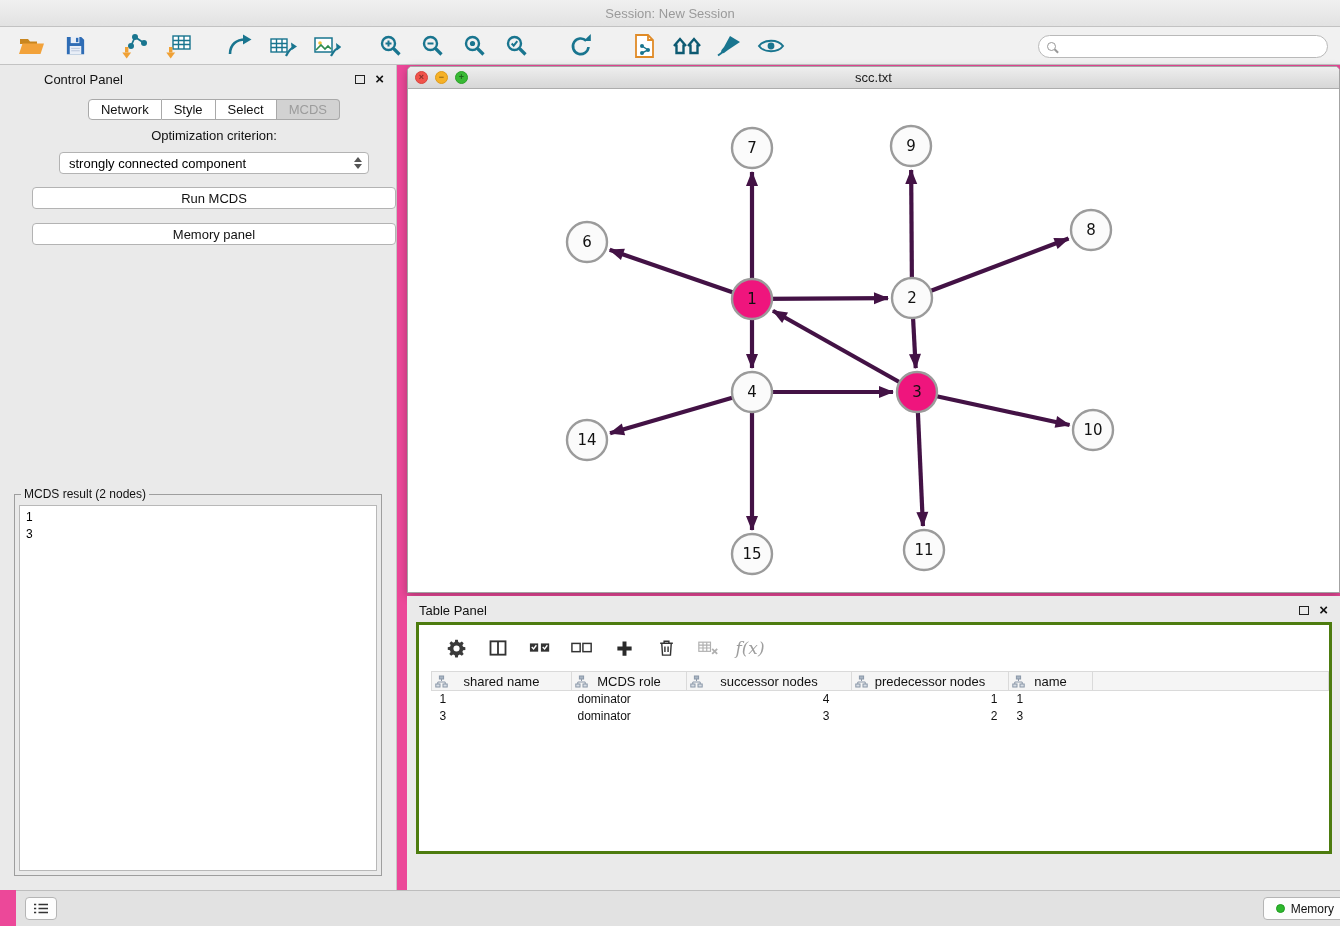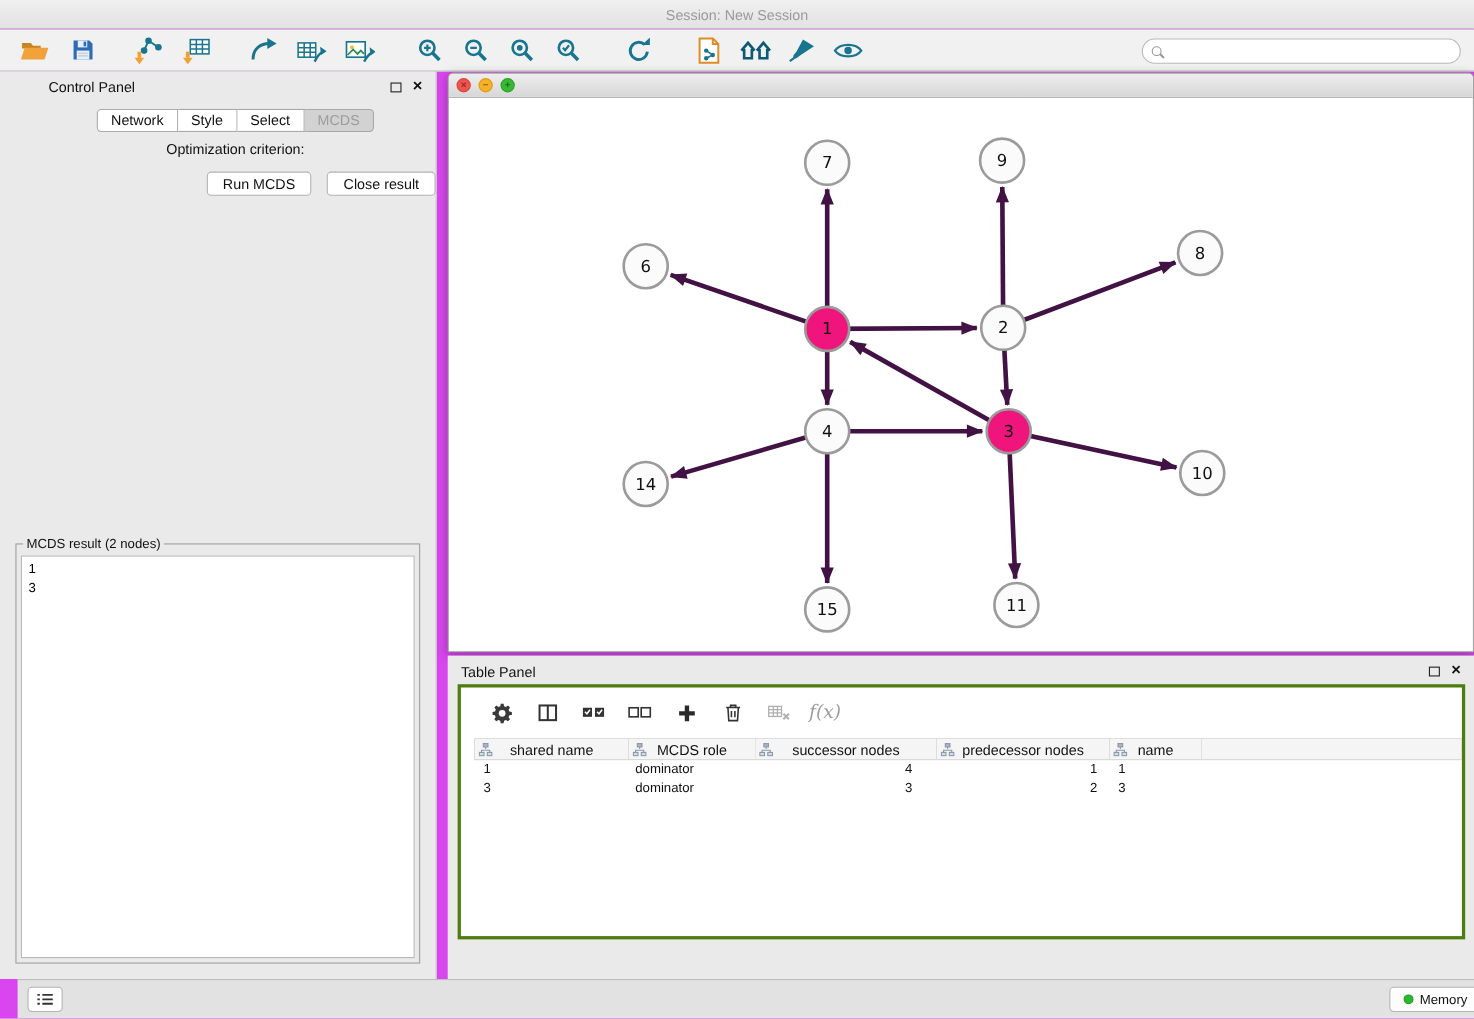--- a/index.html
+++ b/index.html
@@ -1,18 +1,18 @@
 <!DOCTYPE html>
 <html><head>
 <meta charset="utf-8">
 <style>
   * { margin:0; padding:0; box-sizing:border-box; }
   html,body { width:1340px; height:926px; }
   body { font-family:"Liberation Sans", sans-serif; background:#e4e4e4; position:relative; overflow:hidden; }
-  .app { position:absolute; inset:0; width:1340px; height:926px; background:#d946ef; }
+  .app { position:absolute; inset:0; width:1340px; height:926px; background:#ec4899; }
 
   
   .titlebar { position:absolute; top:0; left:0; width:100%; height:27px;
     background:linear-gradient(#f0f0f0,#e2e2e2); border-bottom:1px solid #c2c2c2;
     text-align:center; line-height:27px; font-size:13px; color:#9a9a9a; }
 
   
   .toolbar { position:absolute; top:27px; left:0; width:100%; height:38px;
     background:#f1f1f1; border-bottom:1px solid #c3c3c3; display:flex; align-items:center; padding-left:12px; }
   .tool { width:38px; height:30px; display:flex; align-items:center; justify-content:center; border-radius:4px; cursor:default; }
@@ -42,21 +42,21 @@
 
   .cp-body { text-align:center; }
   .opt-label { margin-top:8px; font-size:13px; color:#111; }
   .select { margin:9px auto 0; width:310px; height:22px; background:#fff; border:1px solid #b3b3b3;
     border-radius:4px; display:flex; align-items:center; padding:0 6px 0 9px; font-size:13px; }
   .select .val { flex:1; text-align:left; white-space:nowrap; overflow:hidden; }
   .updown { display:flex; flex-direction:column; gap:2px; }
   .updown i { display:block; width:0; height:0; border-left:4px solid transparent; border-right:4px solid transparent; }
   .updown .up { border-bottom:5px solid #555; }
   .updown .dn { border-top:5px solid #555; }
-  .btn-row { margin-top:13px; display:flex; justify-content:flex-end; gap:14px; }
+  .btn-row { margin-top:13px; display:flex; justify-content:space-between; gap:14px;flex-direction:column; }
   .btn-row button { background:#fff; border:1px solid #b3b3b3; border-radius:4px; height:22px;
     padding:0 14px; font-size:13px; font-family:inherit; color:#111; }
 
   .result-box { position:absolute; left:14px; top:429px; width:368px; height:382px; border:1px solid #9e9e9e; }
   .result-title { position:absolute; top:-8px; left:6px; background:#eaeaea; padding:0 3px; font-size:12px; color:#111; }
   .result-list { position:absolute; left:4px; top:10px; right:4px; bottom:4px; background:#fff;
     border:1px solid #b8b8b8; font-size:12px; text-align:left; padding:3px 6px; line-height:17px; overflow:auto; }
 
   
   .net-window { position:absolute; left:407px; top:66px; width:933px; height:527px; background:#fff;
@@ -246,39 +246,47 @@
       </span>
     </div>
     <div class="segmented" id="cp-tabs">
         <div class="seg">Network</div>
         <div class="seg">Style</div>
         <div class="seg">Select</div>
         <div class="seg active">MCDS</div>
       </div>
     <div class="cp-body">
       <div class="opt-label">Optimization criterion:</div>
+      <div class="select">
+        <span class="val">strongly connected component</span>
+        <span class="updown">
+            <i class="up"></i>
+            <i class="dn"></i>
+          </span>
+      </div>
       <div class="btn-row">
         <button>Run MCDS</button>
-        <button>Close result</button>
+        <button>Memory panel</button>
       </div>
       <div class="result-box">
         <span class="result-title">MCDS result (2 nodes)</span>
         <div class="result-list" id="result-list">
             <div>1</div>
             <div>3</div>
           </div>
       </div>
     </div>
   </div>
 
   <div class="net-window">
     <div class="net-titlebar">
       <span class="traffic t-red">×</span>
       <span class="traffic t-yellow">−</span>
       <span class="traffic t-green">+</span>
+      <span class="net-title">scc.txt</span>
     </div>
     <div class="net-canvas">
       <svg id="graph" width="931" height="503" viewBox="0 0 931 503">
         <defs>
           <marker id="arrowhead" markerUnits="userSpaceOnUse" markerWidth="18" markerHeight="14" refX="15" refY="7" orient="auto">
             <path d="M1 1 L16 7 L1 13 Z" fill="#431245"></path>
           </marker>
         </defs>
         <g id="edges">
             <line x1="343" y1="209" x2="343" y2="82" stroke="#431245" stroke-width="4.2" marker-end="url(#arrowhead)"></line>

